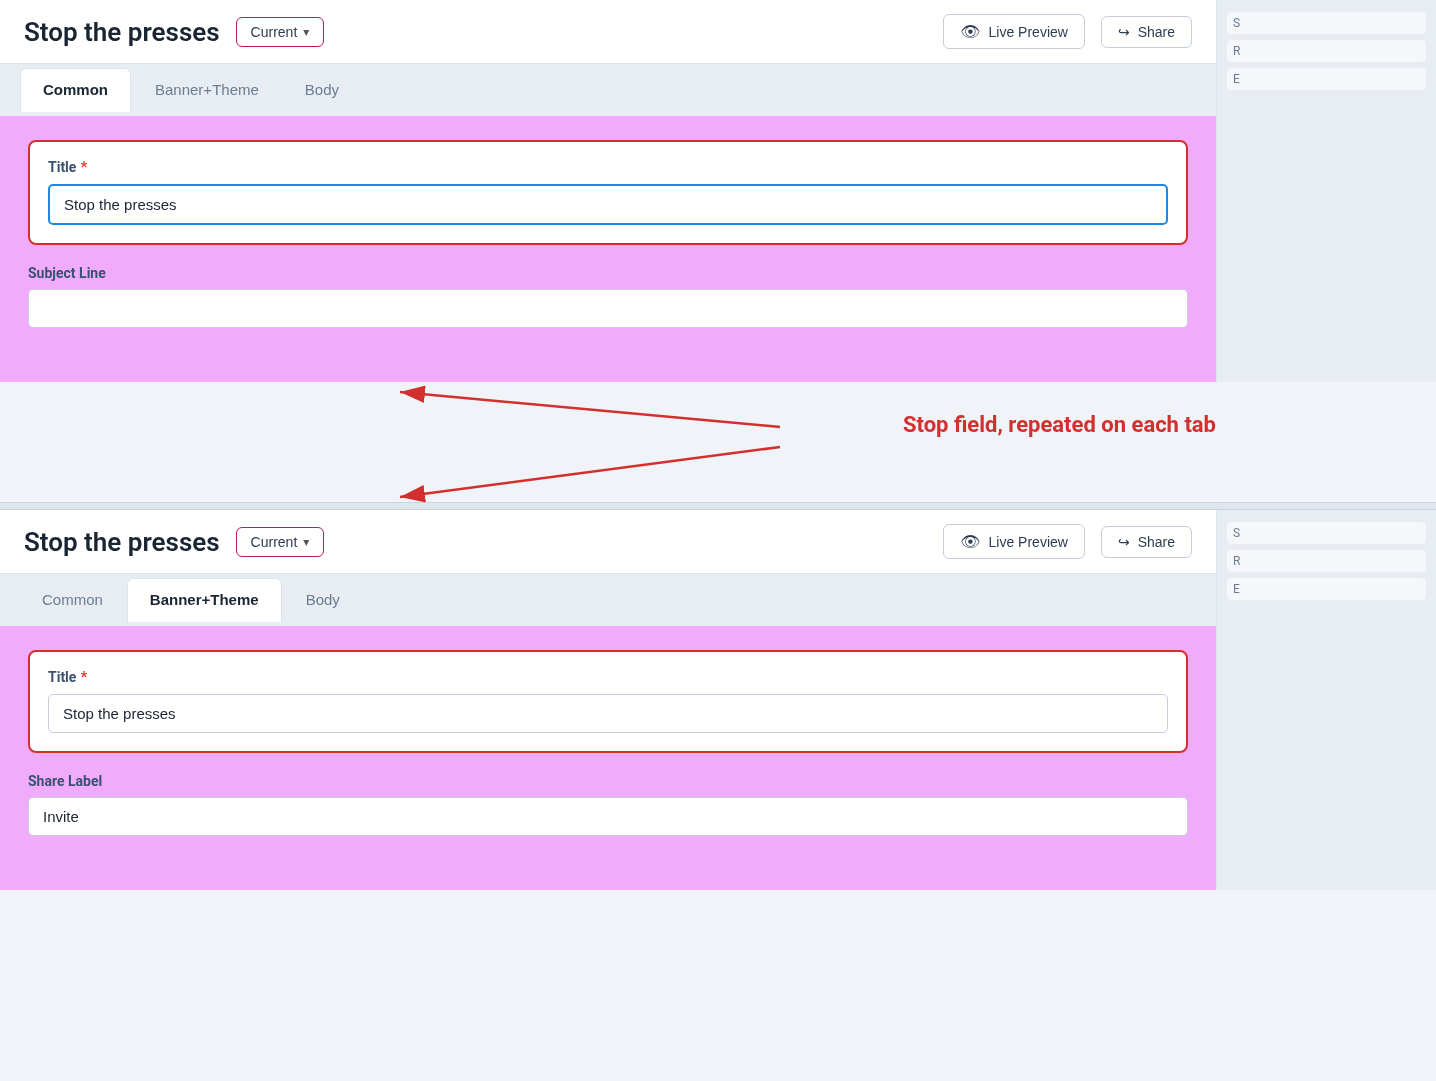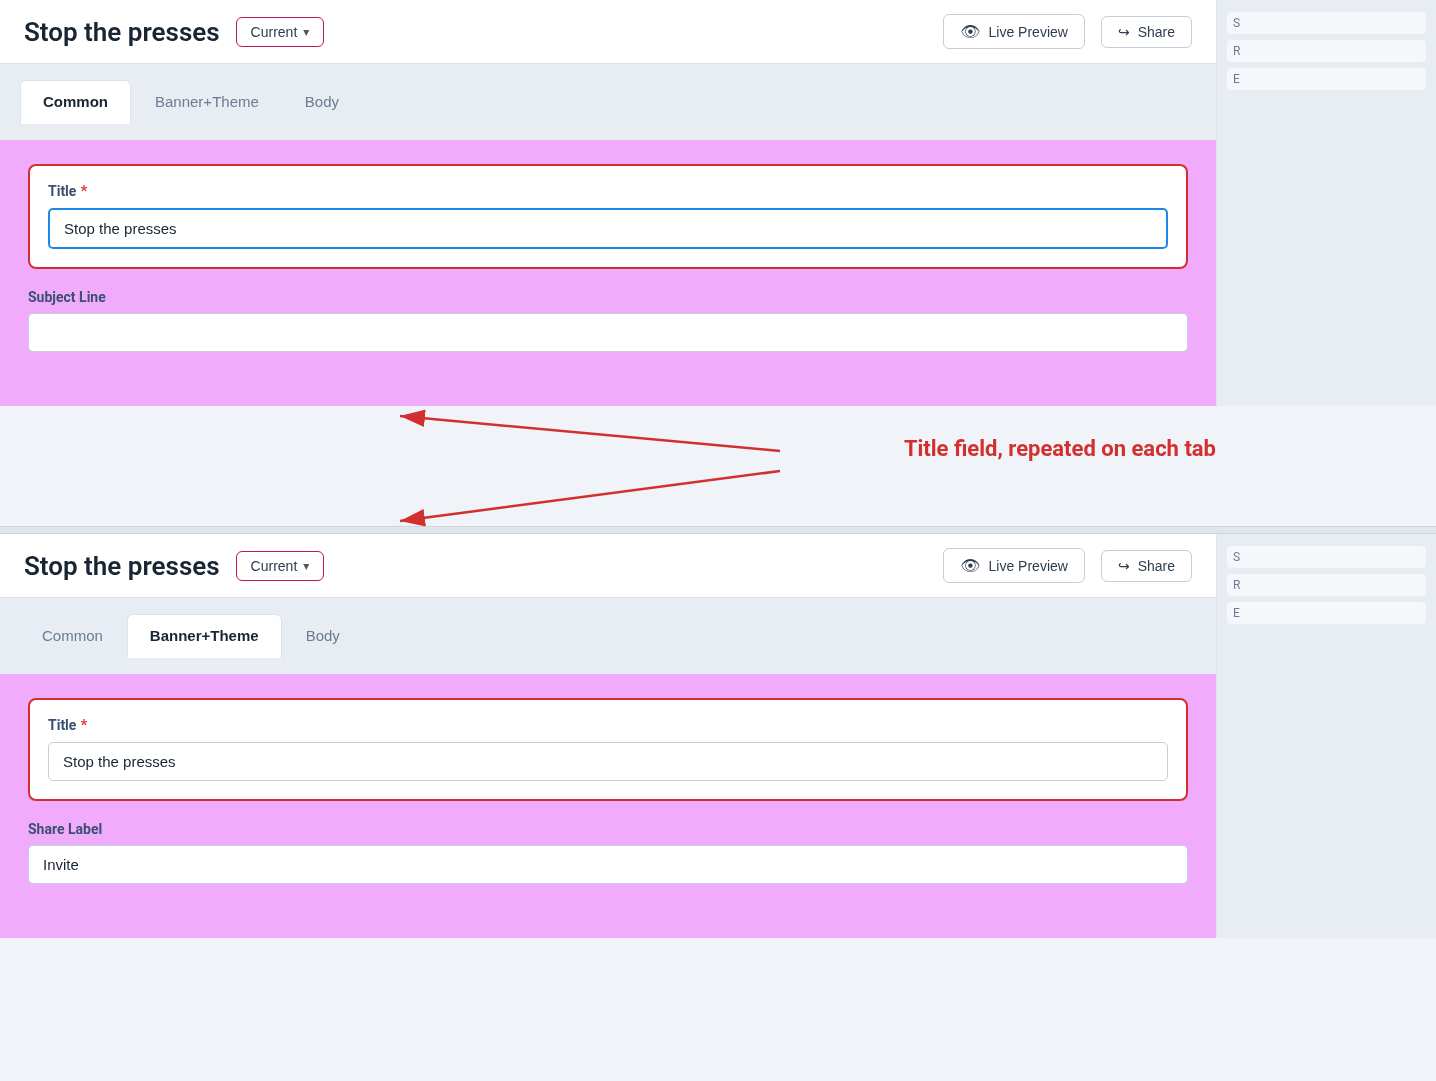--- a/index.html
+++ b/index.html
@@ -79,21 +79,21 @@
       border-radius: 6px;
       cursor: pointer;
       font-weight: 500;
     }
 
     
     .tabs-bar {
       display: flex;
       align-items: flex-end;
       background: #e8edf3;
-      padding: 16px 20px;
+      padding: 4px 20px;
       border-bottom: none;
       gap: 2px;
     }
 
     .tab {
       padding: 12px 22px 14px;
       font-size: 15px;
       cursor: pointer;
       border-radius: 6px 6px 0 0;
       font-weight: 400;
@@ -281,21 +281,21 @@
     <div class="right-side">
       <div class="right-panel-items">
         <div class="right-panel-item">S</div>
         <div class="right-panel-item">R</div>
         <div class="right-panel-item">E</div>
       </div>
     </div>
   </div>
 
   <div style="position: relative; height: 120px; background: #f0f4f8; overflow: visible;">
-    <span class="annotation-text" style="position: absolute; right: 220px; top: 30px; font-size: 22px; font-weight: 700; color: #d32f2f; white-space: nowrap;">Title field, repeated on each tab</span>
+    <span class="annotation-text" style="position: absolute; right: 220px; top: 30px; font-size: 22px; font-weight: 700; color: #d32f2f; white-space: nowrap;">Stop field, repeated on each tab</span>
 
     <svg style="position: absolute; top: 0; left: 0; width: 100%; height: 100%; pointer-events: none; overflow: visible;">
 
       <defs>
         <marker id="arrowhead1" markerWidth="10" markerHeight="7" refX="10" refY="3.5" orient="auto">
           <polygon points="0 0, 10 3.5, 0 7" fill="#d32f2f"></polygon>
         </marker>
         <marker id="arrowhead2" markerWidth="10" markerHeight="7" refX="10" refY="3.5" orient="auto">
           <polygon points="0 0, 10 3.5, 0 7" fill="#d32f2f"></polygon>
         </marker>

